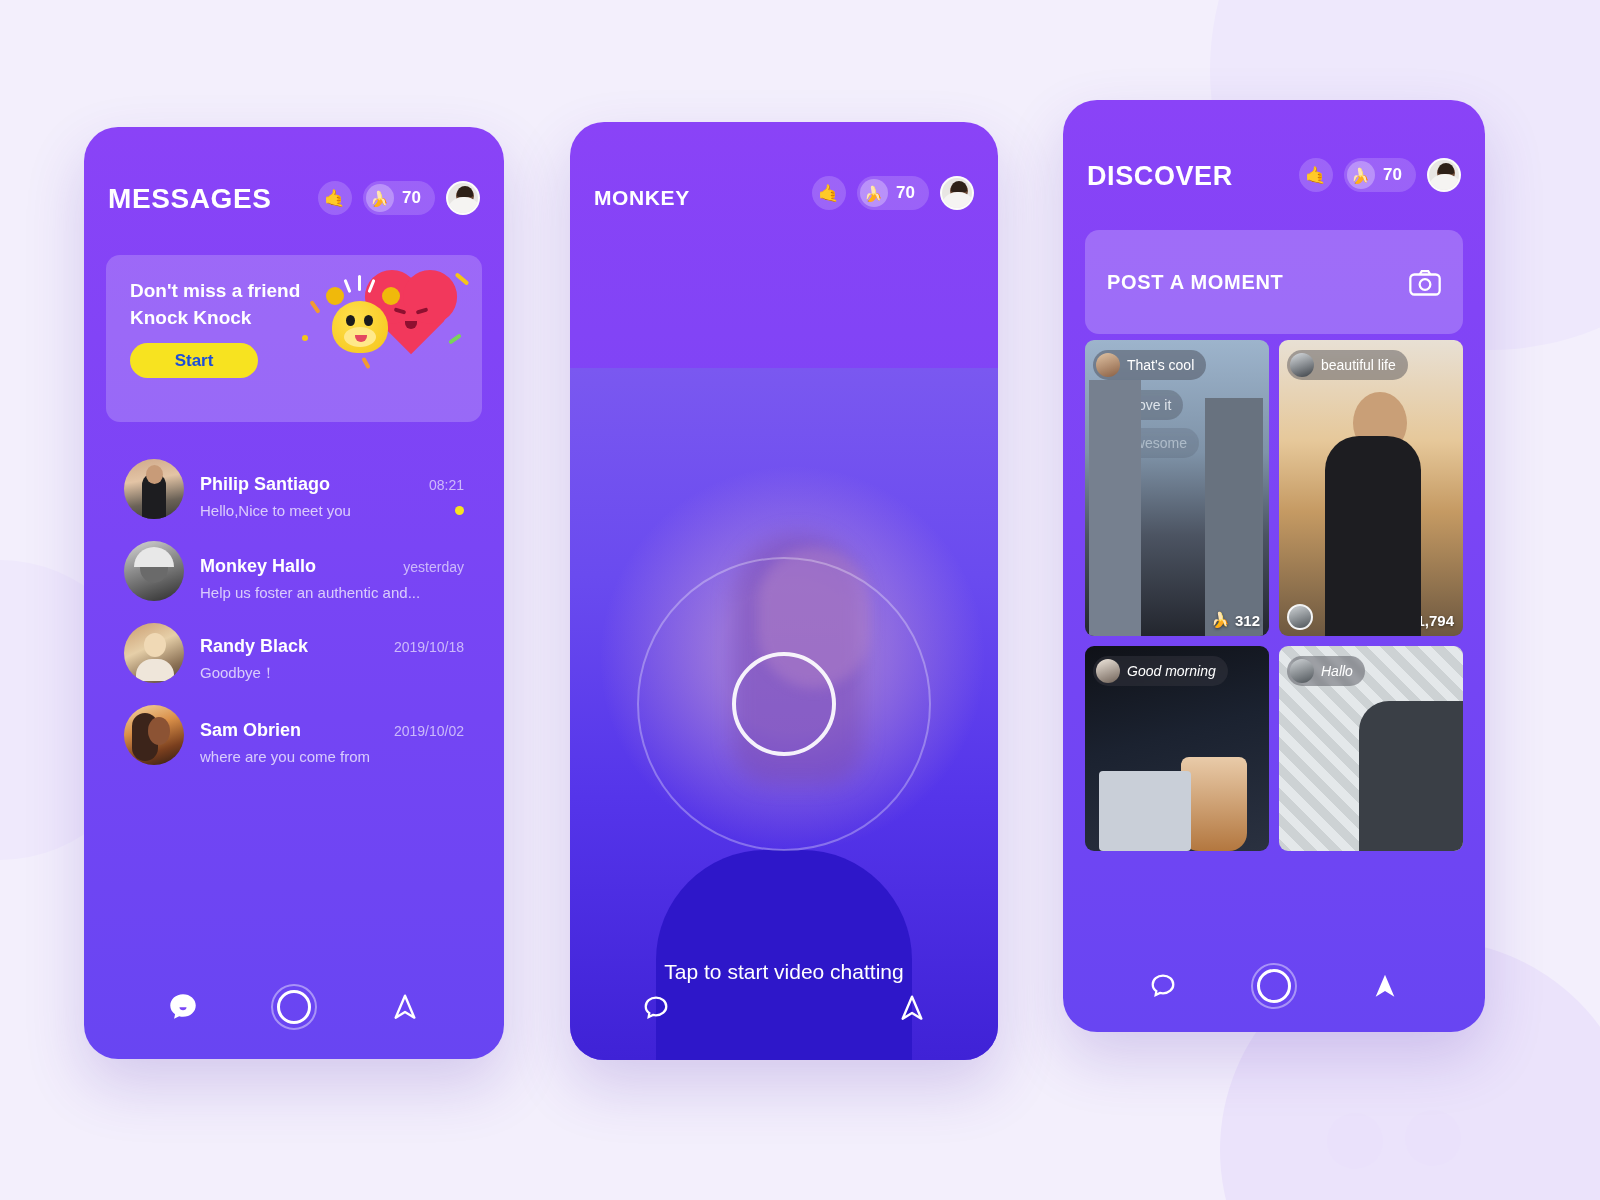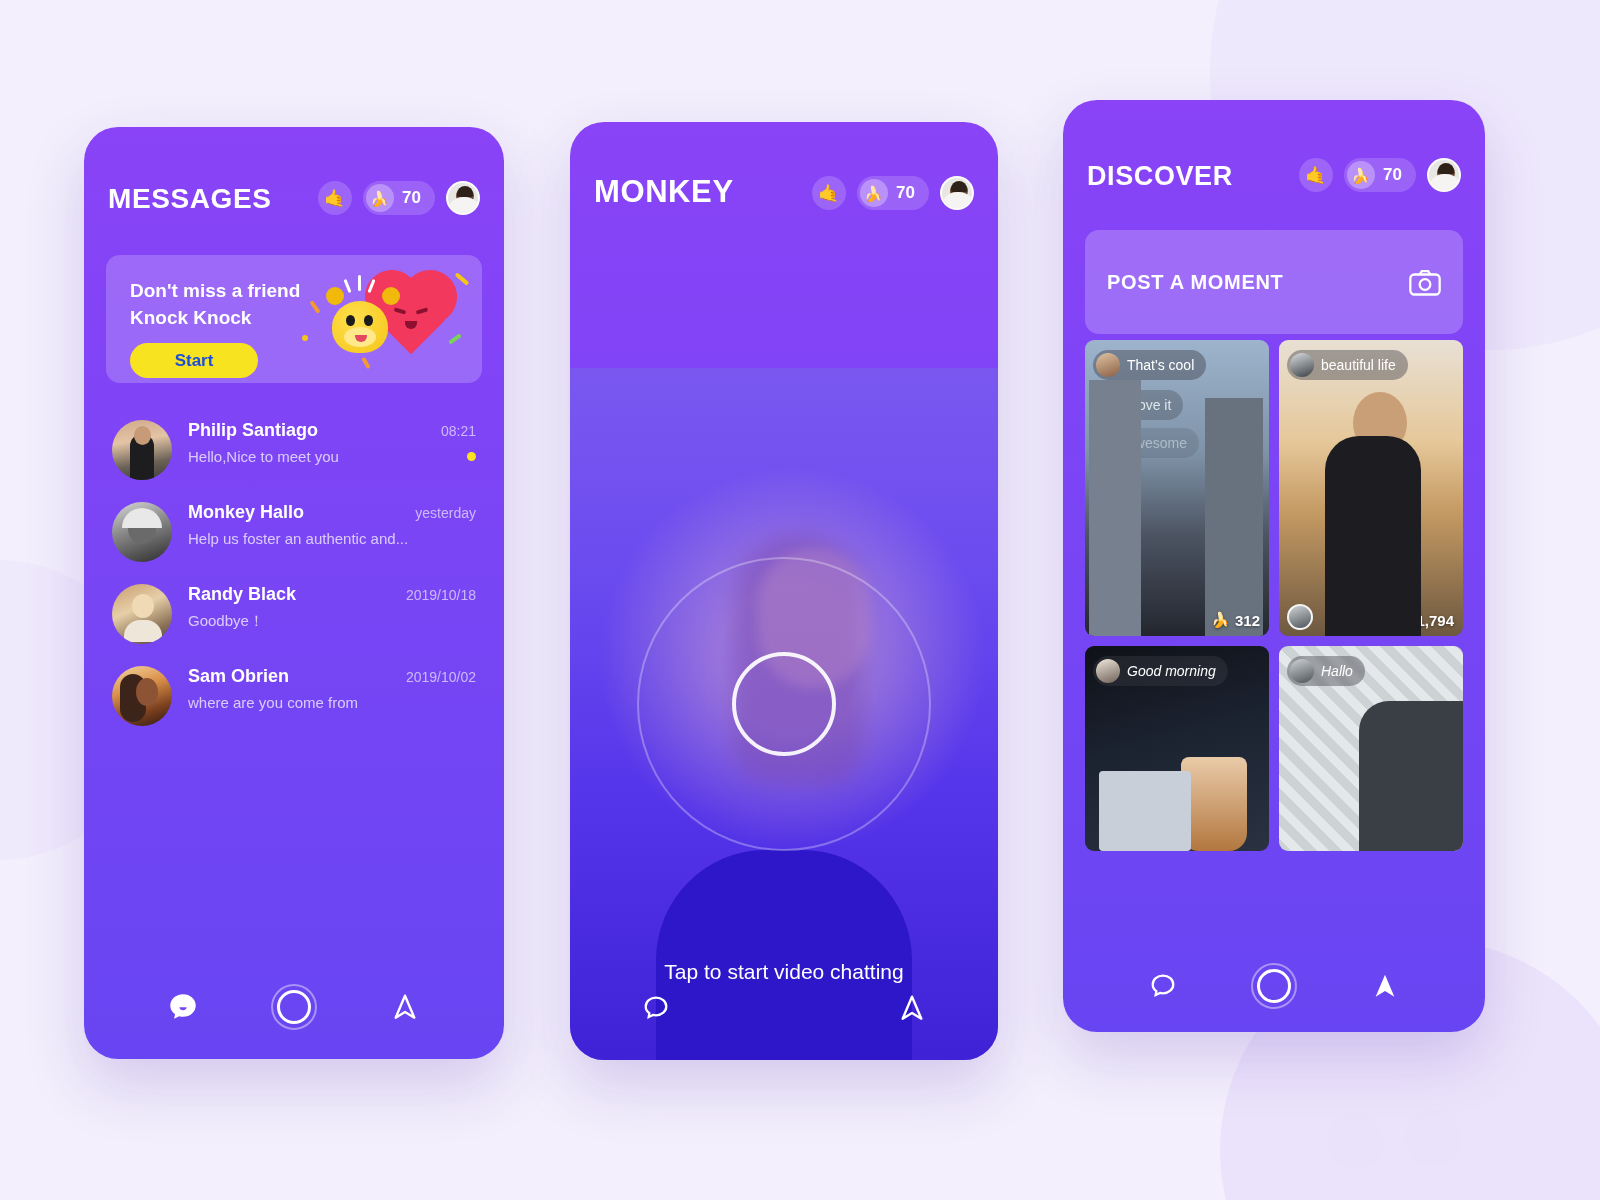--- a/index.html
+++ b/index.html
@@ -74,21 +74,21 @@
   .av-hair {
     position: absolute; width: 16px; height: 11px; border-radius: 9px 9px 2px 2px;
     background: #2e2118; left: 9px; top: 3px;
   }
 
   
   #phone-messages .app-header { height: 106px; align-items: flex-end; padding-bottom: 18px; }
 
   .knock-card {
     margin: 22px 22px 0 22px;
-    height: 128px;
+    height: 167px;
     border-radius: 14px;
     background: rgba(255,255,255,0.20);
     position: relative;
     overflow: hidden;
   }
   .knock-title {
     position: absolute; left: 24px; top: 22px;
     color: #fff; font-size: 19px; font-weight: bold; line-height: 27px;
   }
   .start-btn {
@@ -125,22 +125,22 @@
   .h-eye.l { left: 96px; transform: rotate(16deg);} .h-eye.r { left: 118px; transform: rotate(-16deg);}
   .h-mouth { position:absolute; left:107px; top:56px; width:12px; height:8px; border-radius:0 0 10px 10px; background:#8e1030; z-index:3;}
   .spark { position: absolute; background: #fff; border-radius: 2px; }
   .sp1 { width: 3px; height: 14px; left: 48px; top: 14px; transform: rotate(-22deg); }
   .sp2 { width: 3px; height: 16px; left: 60px; top: 10px; }
   .sp3 { width: 3px; height: 14px; left: 72px; top: 14px; transform: rotate(22deg); }
   .confetti { position: absolute; border-radius: 3px; }
 
   .msg-list { margin-top: 26px; }
   .msg-item {
-    display: flex; align-items: flex-start; gap: 16px;
-    padding: 11px 28px; cursor: pointer;
+    display: flex; align-items: flex-end; gap: 16px;
+    padding: 11px 40px; cursor: pointer;
   }
   .msg-avatar {
     width: 60px; height: 60px; border-radius: 50%; flex: 0 0 60px;
     overflow: hidden; position: relative;
   }
   .msg-body { flex: 1; min-width: 0; }
   .msg-row1 { display: flex; align-items: baseline; justify-content: space-between; }
   .msg-name { color: #fff; font-size: 18px; font-weight: bold; }
   .msg-time { color: rgba(255,255,255,0.62); font-size: 14px; }
   .msg-row2 { display: flex; align-items: center; justify-content: space-between; margin-top: 7px; }
@@ -176,21 +176,21 @@
     position: absolute; inset: 0; border-radius: 50%;
     border: 2px solid rgba(255,255,255,0.42);
   }
   .ring-inner {
     position: absolute; inset: 6px; border-radius: 50%;
     border: 3px solid #fff;
   }
 
   
   #phone-monkey .app-header { height: 88px; align-items: flex-end; padding-bottom: 0; }
-  #phone-monkey .app-title { font-size: 31px; }
+  #phone-monkey .app-title { font-size: 21px; }
 
   .story-strip {
     display: flex; gap: 12px; padding: 0 0 0 18px; margin-top: 38px;
     height: 152px; overflow: hidden;
   }
   .story-card {
     flex: 0 0 94px; height: 152px; border-radius: 12px; overflow: hidden;
     position: relative; cursor: pointer;
   }
   .post-moment-card {

